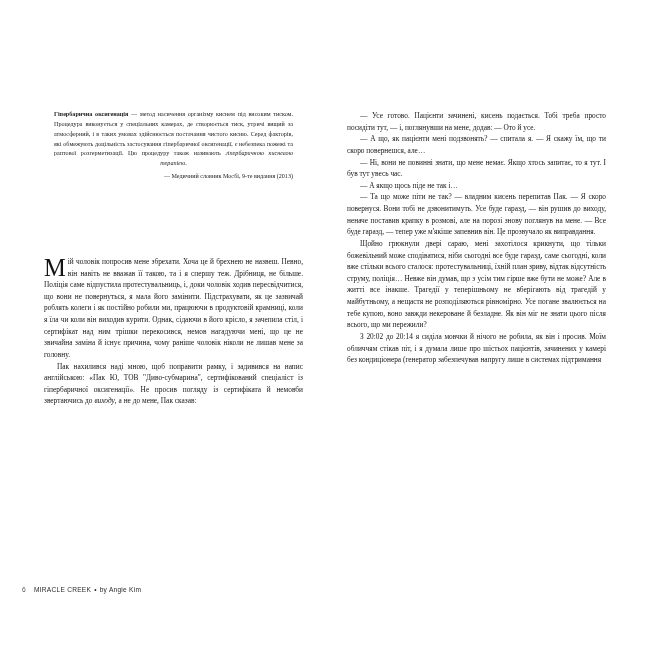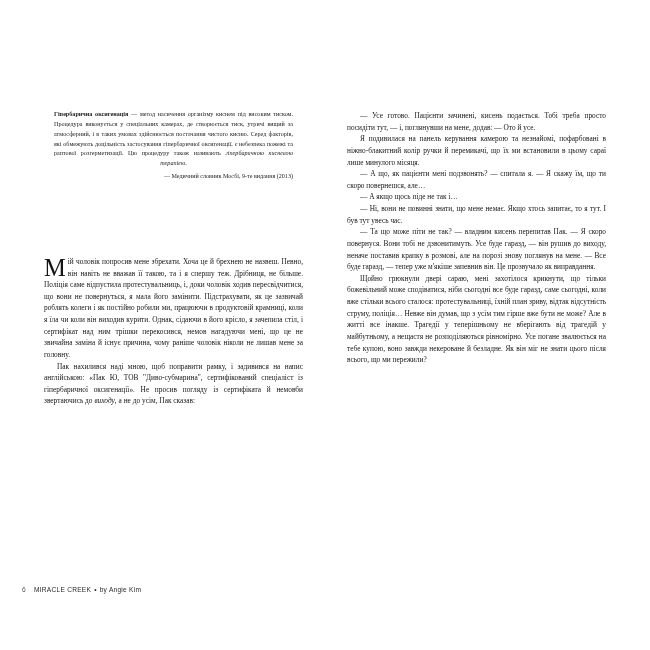--- a/index.html
+++ b/index.html
@@ -95,40 +95,40 @@
 
   <div class="page page-left">
 
     <div class="epigraph">
       <span class="term">Гіпербарична оксигенація</span><span> — метод насичення організму киснем під високим тиском. Процедура виконується у спеціальних камерах, де створюється тиск, утричі вищий за атмосферний, і в таких умовах здійснюється постачання чистого кисню. Серед факторів, які обмежують доцільність застосування гіпербаричної оксигенації, є небезпека пожежі та раптової розгерметизації. Цю процедуру також називають </span><span class="ital">гіпербаричною кисневою терапією</span><span>.</span>
     </div>
     <div class="epigraph-source">— Медичний словник Мосбі, 9-те видання (2013)</div>
 
     <div class="body-block left-col">
       <p class="para first">Мій чоловік попросив мене збрехати. Хоча це й брехнею не назвеш. Певно, він навіть не вважав її такою, та і я спершу теж. Дрібниця, не більше. Поліція саме відпустила протестувальниць, і, доки чоловік ходив пересвідчитися, що вони не повернуться, я мала його замінити. Підстрахувати, як це зазвичай роблять колеги і як постійно робили ми, працюючи в продуктовій крамниці, коли я їла чи коли він виходив курити. Однак, сідаючи в його крісло, я зачепила стіл, і сертифікат над ним трішки перекосився, немов нагадуючи мені, що це не звичайна заміна й існує причина, чому раніше чоловік ніколи не лишав мене за головну.</p>
-      <p class="para"><span>Пак нахилився наді мною, щоб поправити рамку, і задивився на напис англійською: «Пак Ю, ТОВ "Диво-субмарина", сертифікований спеціаліст із гіпербаричної оксигенації». Не просив погляду із сертифіката й немовби звертаючись до </span><span class="ital">виходу</span><span>, а не до усім, Пак сказав:</span></p>
+      <p class="para"><span>Пак нахилився наді мною, щоб поправити рамку, і задивився на напис англійською: «Пак Ю, ТОВ "Диво-субмарина", сертифікований спеціаліст із гіпербаричної оксигенації». Не просив погляду із сертифіката й немовби звертаючись до </span><span class="ital">виходу</span><span>, а не до мене, Пак сказав:</span></p>
     </div>
 
     <div class="footer footer-left">
       <span class="folio">6</span>
       <span class="fdot">&nbsp;</span>
       <span>MIRACLE CREEK</span>
       <span class="fdot">•</span>
       <span>by Angie Kim</span>
     </div>
 
   </div>
 
   <div class="page page-right">
 
     <div class="right-col">
       <p class="para">— Усе готово. Пацієнти зачинені, кисень подається. Тобі треба просто посидіти тут, — і, поглянувши на мене, додав: — Ото й усе.</p>
-      <p class="para">Я подивилася на панель керування камерою та незнайомі, пофарбовані в ніжно-блакитний колір ручки й перемикачі, що їх ми встановили в цьому сараї лише минулого місяця.</p>
       <p class="para">— А що, як пацієнти мені подзвонять? — спитала я. — Я скажу їм, що ти скоро повернешся, але…</p>
+      <p class="para">— Ні, вони не повинні знати, що мене немає. Якщо хтось запитає, то я тут. І був тут увесь час.</p>
       <p class="para">— А якщо щось піде не так і…</p>
-      <p class="para">— Ні, вони не повинні знати, що мене немає. Якщо хтось запитає, то я тут. І був тут увесь час.</p>
       <p class="para">— Та що може піти не так? — владним кисень перепитав Пак. — Я скоро повернуся. Вони тобі не дзвонитимуть. Усе буде гаразд, — він рушив до виходу, неначе поставив крапку в розмові, але на порозі знову поглянув на мене. — Все буде гаразд, — тепер уже м'якіше запевнив він. Це прозвучало як виправдання.</p>
       <p class="para">Щойно грюкнули двері сараю, мені захотілося крикнути, що тільки божевільний може сподіватися, ніби сьогодні все буде гаразд, саме сьогодні, коли вже стільки всього сталося: протестувальниці, їхній план зриву, відтак відсутність струму, поліція… Невже він думав, що з усім тим гірше вже бути не може? Але в житті все інакше. Трагедії у теперішньому не вберігають від трагедій у майбутньому, а нещастя не розподіляються рівномірно. Усе погане звалюється на тебе купою, воно завжди некероване й безладне. Як він міг не знати цього після всього, що ми пережили?</p>
+      <p class="para">З 20:02 до 20:14 я сиділа мовчки й нічого не робила, як він і просив. Моїм обличчям стікав піт, і я думала лише про шістьох пацієнтів, зачинених у камері без кондиціонера (генератор забезпечував напругу лише в системах підтримання</p>
     </div>
 
   </div>
 
 </div>
 
 </body></html>

